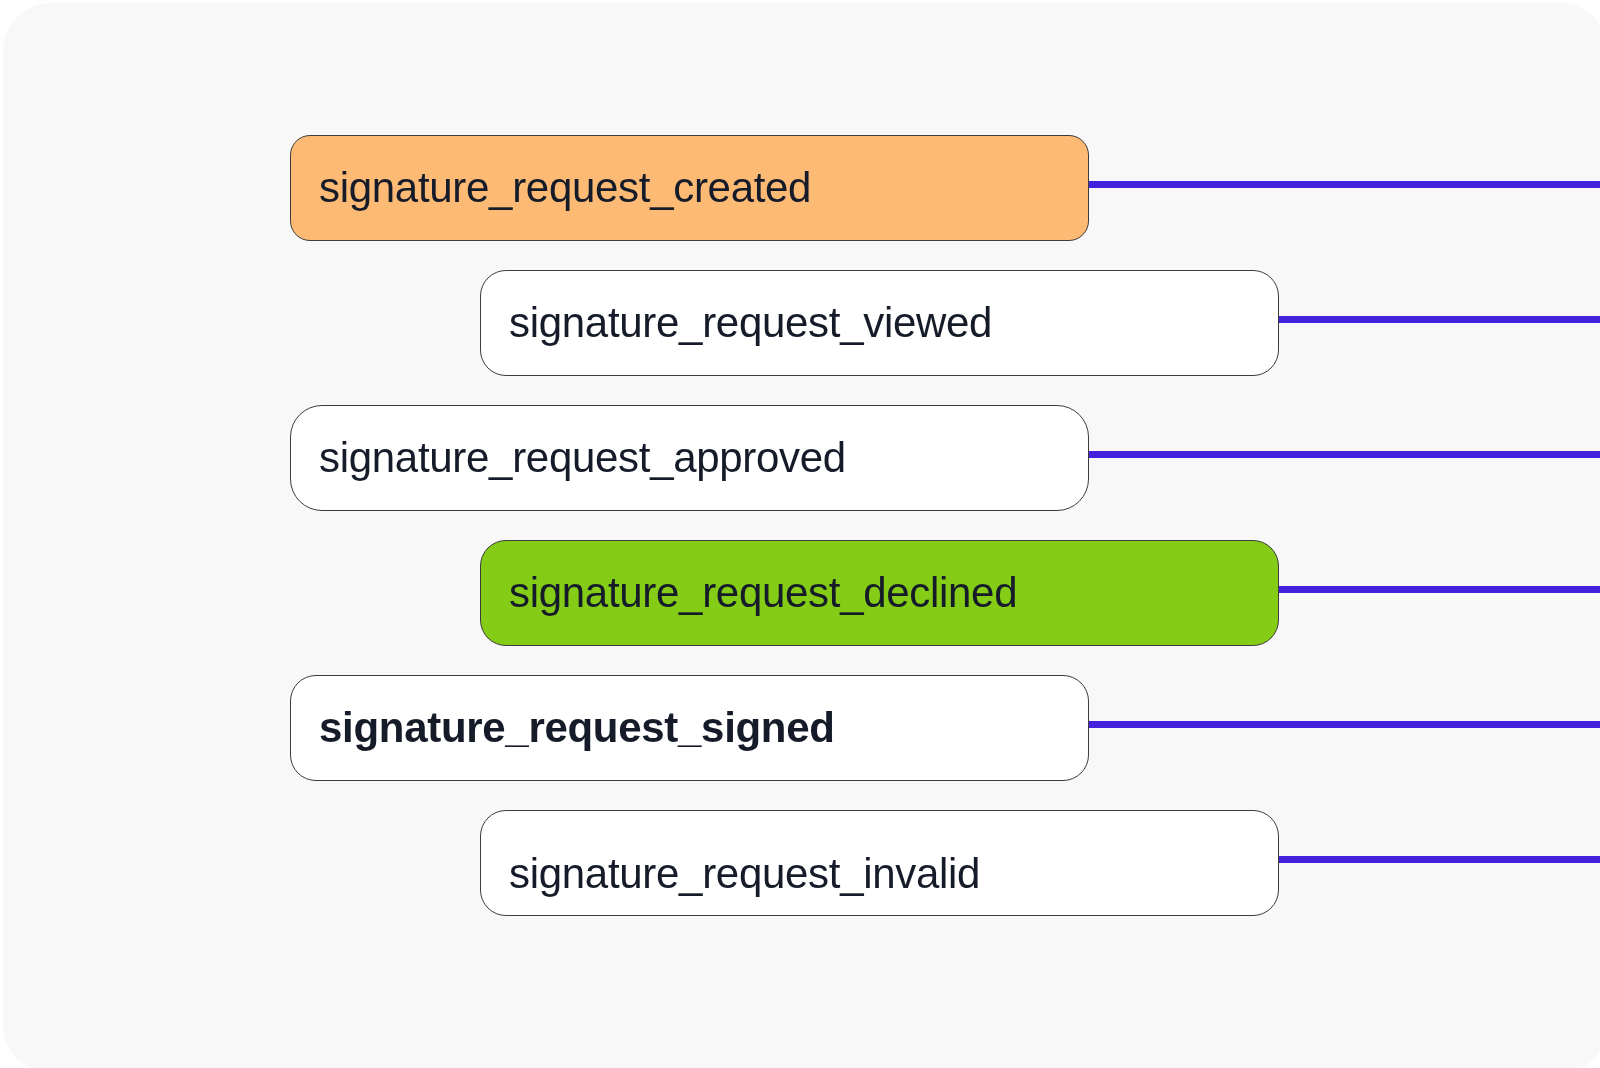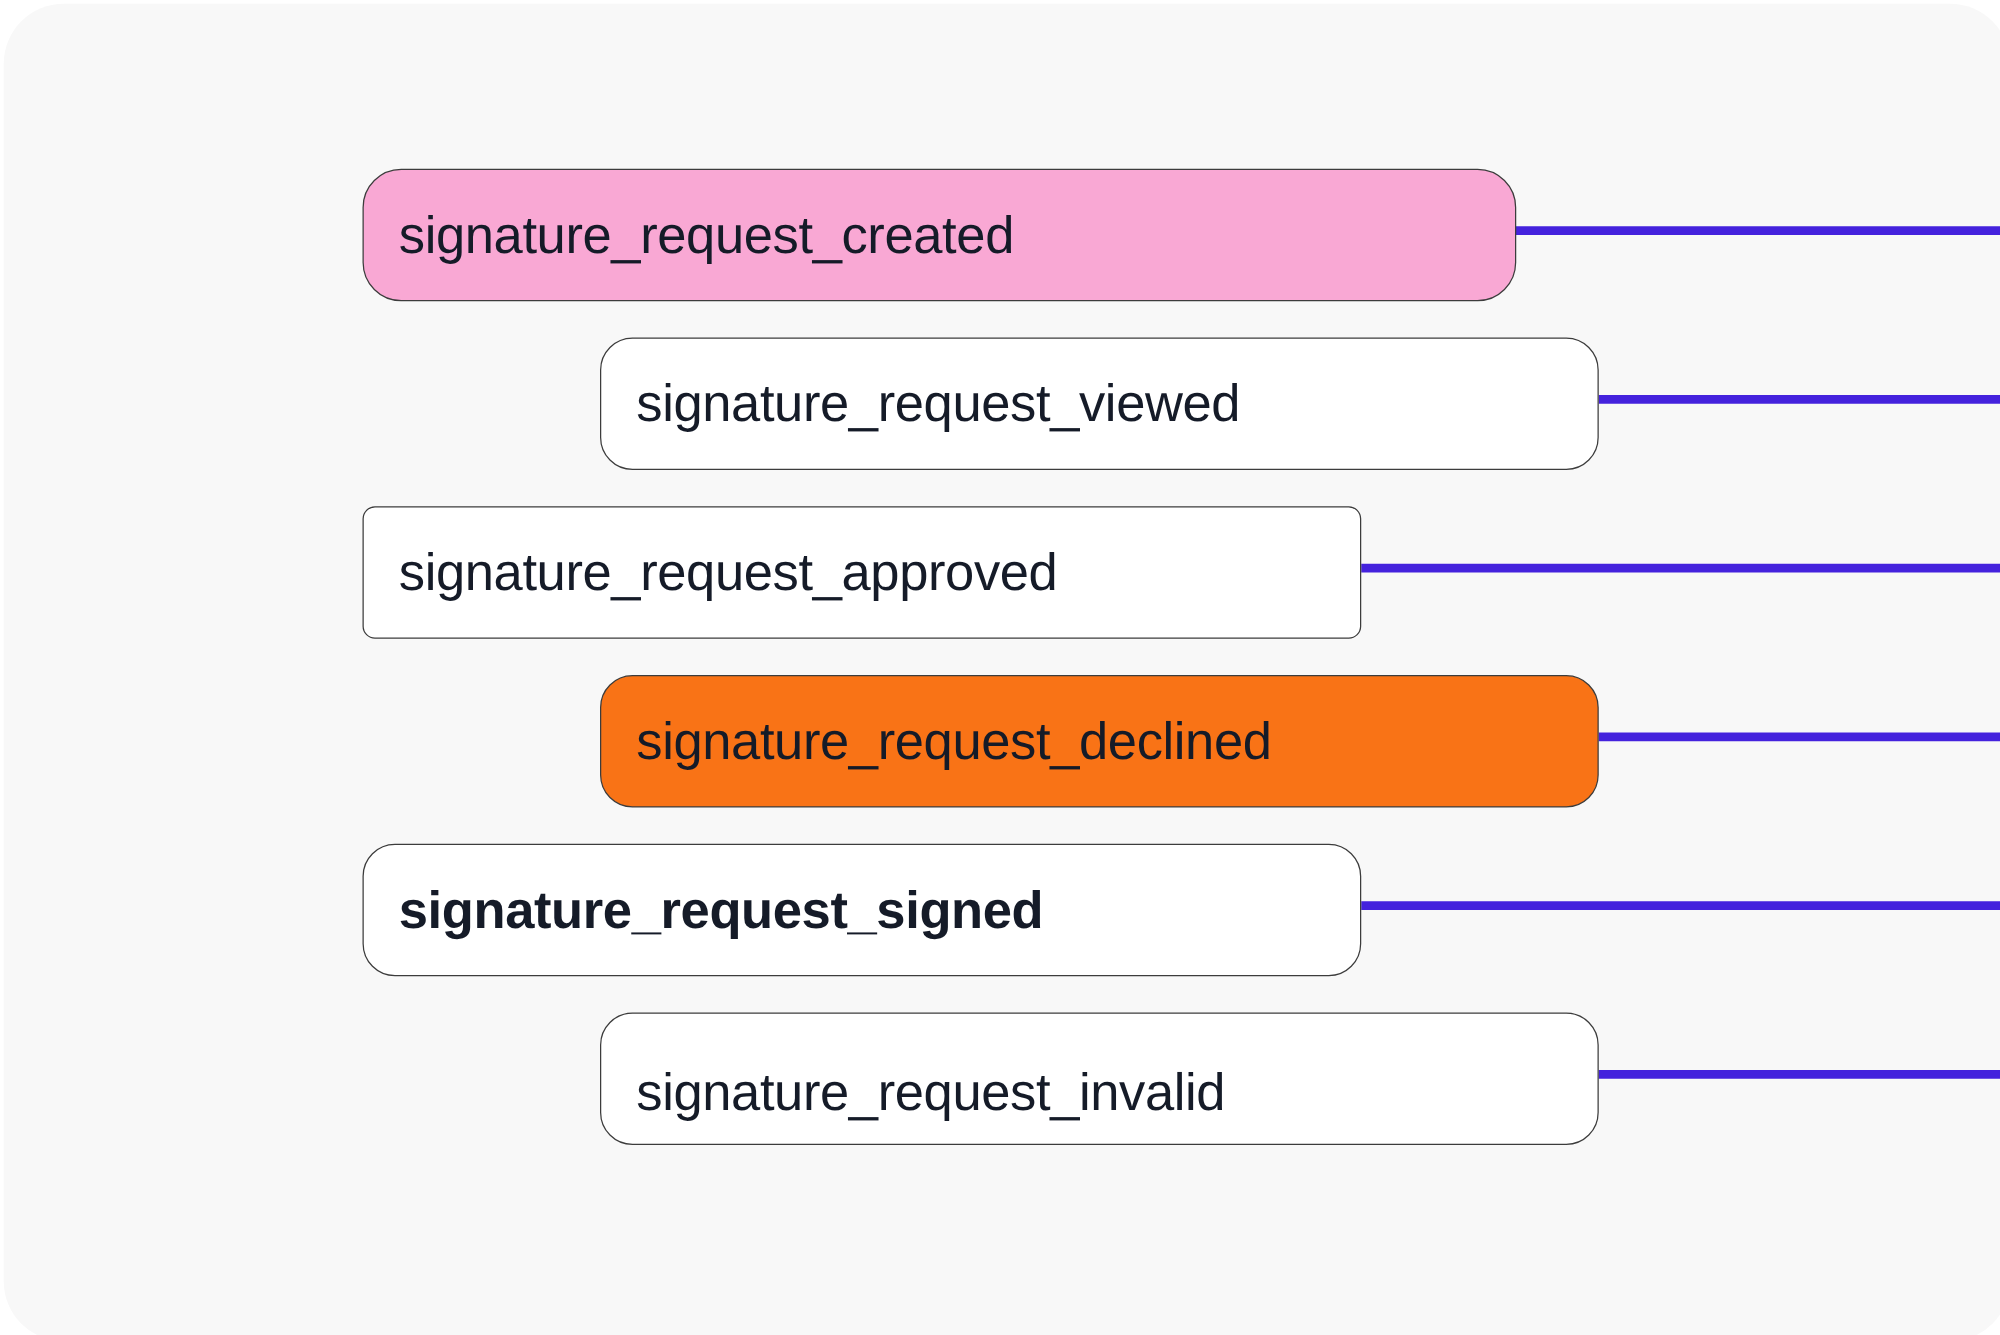--- a/index.html
+++ b/index.html
@@ -74,30 +74,30 @@
   <div class="rails">
       <div class="rail" style="left: 1089px; top: 181px; width: 511px; height: 7px; background: rgb(68, 34, 221);"></div>
       <div class="rail" style="left: 1279px; top: 316px; width: 321px; height: 7px; background: rgb(68, 34, 221);"></div>
       <div class="rail" style="left: 1089px; top: 451px; width: 511px; height: 7px; background: rgb(68, 34, 221);"></div>
       <div class="rail" style="left: 1279px; top: 586px; width: 321px; height: 7px; background: rgb(68, 34, 221);"></div>
       <div class="rail" style="left: 1089px; top: 721px; width: 511px; height: 7px; background: rgb(68, 34, 221);"></div>
       <div class="rail" style="left: 1279px; top: 856px; width: 321px; height: 7px; background: rgb(68, 34, 221);"></div>
     </div>
 
   <div id="nodes-layer">
-      <div class="node" style="left: 290px; top: 135px; width: 923px; height: 106px; background: #f9a8d4; border-color: rgb(60, 60, 60); border-radius: 31px;">
+      <div class="node" style="left: 290px; top: 135px; width: 799px; height: 106px; background: #fdba74; border-color: rgb(60, 60, 60); border-radius: 20px;">
         <span class="node-label" style="color: rgb(21, 27, 40); font-size: 42px;">signature_request_created</span>
       </div>
       <div class="node" style="left: 480px; top: 270px; width: 799px; height: 106px; background: rgb(255, 255, 255); border-color: rgb(60, 60, 60); border-radius: 26px;">
         <span class="node-label" style="color: rgb(21, 27, 40); font-size: 42px;">signature_request_viewed</span>
       </div>
-      <div class="node" style="left: 290px; top: 405px; width: 799px; height: 106px; background: rgb(255, 255, 255); border-color: rgb(60, 60, 60); border-radius: 10px;">
+      <div class="node" style="left: 290px; top: 405px; width: 799px; height: 106px; background: rgb(255, 255, 255); border-color: rgb(60, 60, 60); border-radius: 32px;">
         <span class="node-label" style="color: rgb(21, 27, 40); font-size: 42px;">signature_request_approved</span>
       </div>
-      <div class="node" style="left: 480px; top: 540px; width: 799px; height: 106px; background: #f97316; border-color: rgb(60, 60, 60); border-radius: 26px;">
+      <div class="node" style="left: 480px; top: 540px; width: 799px; height: 106px; background: #84cc16; border-color: rgb(60, 60, 60); border-radius: 26px;">
         <span class="node-label" style="color: rgb(21, 27, 40); font-size: 42px;">signature_request_declined</span>
       </div>
       <div class="node" style="left: 290px; top: 675px; width: 799px; height: 106px; background: rgb(255, 255, 255); border-color: rgb(60, 60, 60); border-radius: 26px; font-weight: bold;">
         <span class="node-label" style="color: rgb(21, 27, 40); font-size: 42px;">signature_request_signed</span>
       </div>
       <div class="node" style="left: 480px; top: 810px; width: 799px; height: 106px; background: rgb(255, 255, 255); border-color: rgb(60, 60, 60); border-radius: 26px;">
         <span class="node-label" style="color: rgb(21, 27, 40); font-size: 42px; margin-top: 21px;">signature_request_invalid</span>
       </div>
     </div>
 

